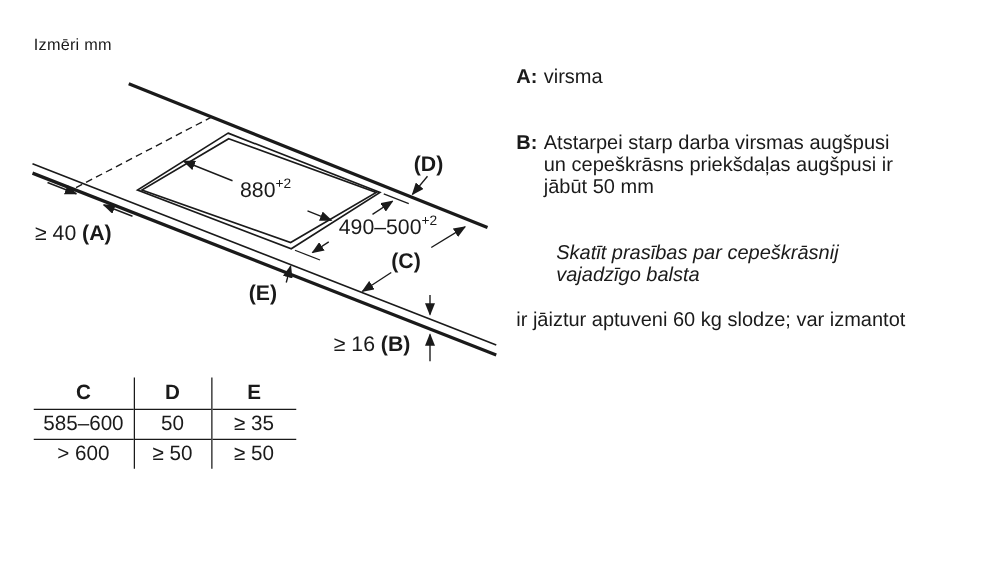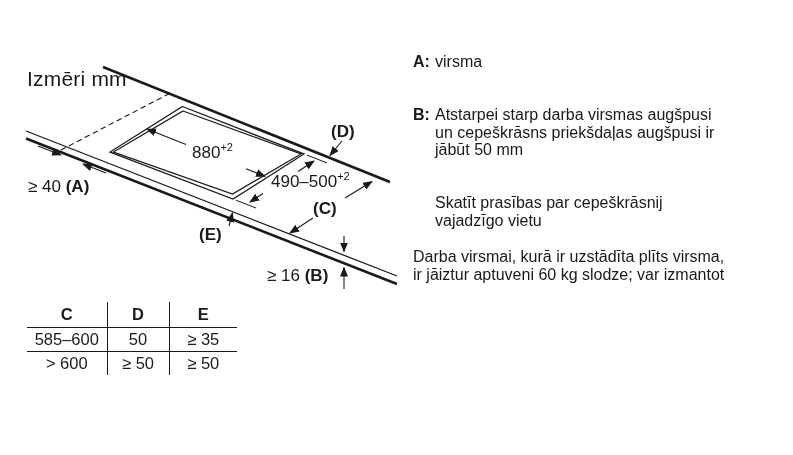--- a/index.html
+++ b/index.html
@@ -6,21 +6,21 @@
   body {
     width:793px; height:455px;
     background:#ffffff;
     font-family:"Liberation Sans", sans-serif;
     color:#1a1a1a;
     position:relative;
     overflow:hidden;
   }
   .page-title {
     position:absolute; left:27px; top:28px;
-    font-size:21px; letter-spacing:0.2px;margin-top:39px;
+    font-size:13px; letter-spacing:0.2px;
   }
   svg.diagram { position:absolute; left:0; top:0; }
   svg.diagram text {
     font-family:"Liberation Sans", sans-serif;
     font-size:17px; fill:#1a1a1a;
   }
   svg.diagram .b { font-weight:bold; }
   svg.diagram .sup { font-size:11px; }
   svg.diagram .ln { stroke:#1a1a1a; fill:none; }
 
@@ -130,21 +130,20 @@
     </span>
   </div>
   <div class="note-item" style="top:106px; left:0;">
     <span class="term">B:</span>
     <span class="def">
       <div>Atstarpei starp darba virsmas augšpusi</div>
       <div>un cepeškrāsns priekšdaļas augšpusi ir</div>
       <div>jābūt 50 mm</div>
     </span>
   </div>
-  <div class="note-plain" style="top:194px; left:22px;">
+  <div class="note-plain" style="top:194px; left:32px;font-style:italic;">
     <div>Skatīt prasības par cepeškrāsnij</div>
-    <div>vajadzīgo vietu</div>
+    <div>vajadzīgo balsta</div>
   </div>
   <div class="note-plain" style="top:248px; left:0;">
-    <div>Darba virsmai, kurā ir uzstādīta plīts virsma,</div>
     <div>ir jāiztur aptuveni 60 kg slodze; var izmantot</div>
   </div>
 </div>
 
 </body></html>

